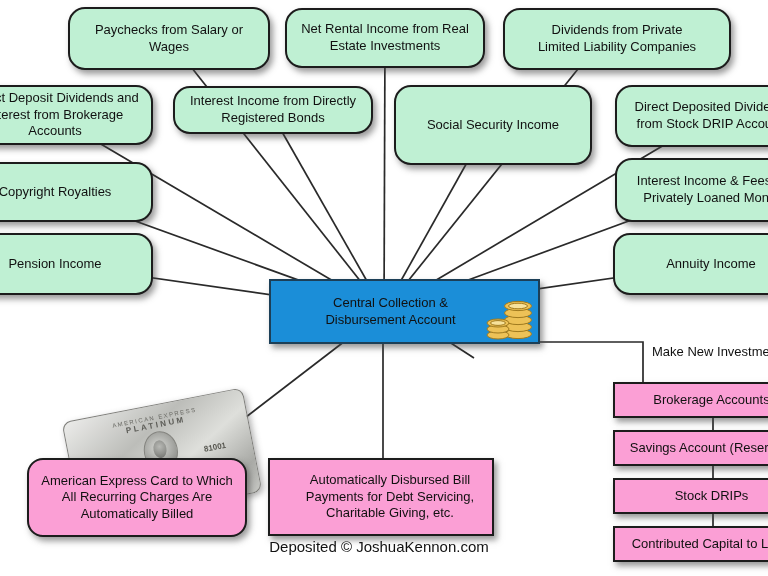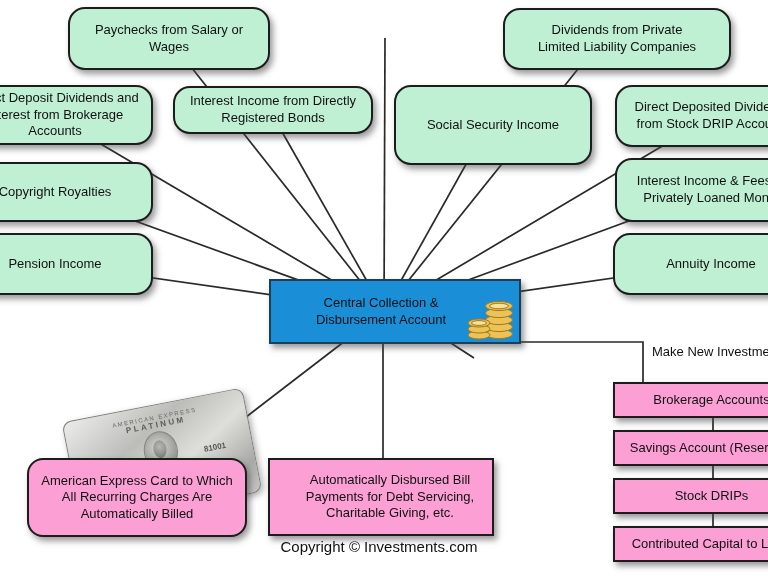--- a/index.html
+++ b/index.html
@@ -36,21 +36,21 @@
   #n-netrental      {left:285px; top:8px;   width:200px; height:60px;}
   #n-llcdiv         {left:503px; top:8px;   width:228px; height:62px;}
   #n-brokeragediv   {left:-43px; top:85px;  width:196px; height:60px;}
   #n-bonds          {left:173px; top:86px;  width:200px; height:48px;}
   #n-socialsec      {left:394px; top:85px;  width:198px; height:80px;}
   #n-dripdiv        {left:615px; top:85px;  width:196px; height:62px;}
   #n-royalties      {left:-43px; top:162px; width:196px; height:60px;}
   #n-privloans      {left:615px; top:158px; width:196px; height:64px;}
   #n-pension        {left:-43px; top:233px; width:196px; height:62px;}
   #n-annuity        {left:613px; top:233px; width:196px; height:62px;}
-  #n-center         {left:269px; top:279px; width:252px; height:65px;}
+  #n-center         {left:269px; top:279px; width:271px; height:65px;}
   #n-credit         {left:379px; top:352px; width:194px; height:30px;}
   #n-inv0           {left:613px; top:382px; width:197px; height:36px;}
   #n-inv1           {left:613px; top:430px; width:197px; height:36px;}
   #n-inv2           {left:613px; top:478px; width:197px; height:36px;}
   #n-inv3           {left:613px; top:526px; width:197px; height:36px;}
   #n-amexbox        {left:27px;  top:458px; width:220px; height:79px;border-radius:16px;}
   #n-billsbox       {left:268px; top:458px; width:226px; height:78px;padding-left:24px;}
   
   .coins{position:absolute;right:4px;bottom:2px;z-index:3;}
   
@@ -106,20 +106,22 @@
   <div class="card">
     <div class="card-brand-top">AMERICAN EXPRESS</div>
     <div class="card-brand">PLATINUM</div>
     <div class="card-oval"></div>
     <div class="card-num-left">3757</div>
     <div class="card-num-right">81001</div>
   </div>
 
   <div id="n-paychecks" class="node income"><span>Paychecks from Salary or
 Wages</span></div>
+  <div id="n-netrental" class="node income"><span>Net Rental Income from Real
+Estate Investments</span></div>
   <div id="n-llcdiv" class="node income"><span>Dividends from Private
 Limited Liability Companies</span></div>
   <div id="n-brokeragediv" class="node income"><span>Direct Deposit Dividends and
 Interest from Brokerage
 Accounts</span></div>
   <div id="n-bonds" class="node income"><span>Interest Income from Directly
 Registered Bonds</span></div>
   <div id="n-socialsec" class="node income"><span>Social Security Income</span></div>
   <div id="n-dripdiv" class="node income"><span>Direct Deposited Dividends
 from Stock DRIP Accounts</span></div>
@@ -156,15 +158,15 @@
   <div id="n-inv2" class="node pink"><span>Stock DRIPs</span></div>
   <div id="n-inv3" class="node pink"><span>Contributed Capital to LLCs</span></div>
 
   <div id="n-amexbox" class="node pink"><span>American Express Card to Which
 All Recurring Charges Are
 Automatically Billed</span></div>
   <div id="n-billsbox" class="node pink"><span>Automatically Disbursed Bill
 Payments for Debt Servicing,
 Charitable Giving, etc.</span></div>
 
-  <div class="footer-text">Copyright © Investments.com</div>
+  <div class="footer-text">Deposited © JoshuaKennon.com</div>
 
 </div>
 
 </body></html>

